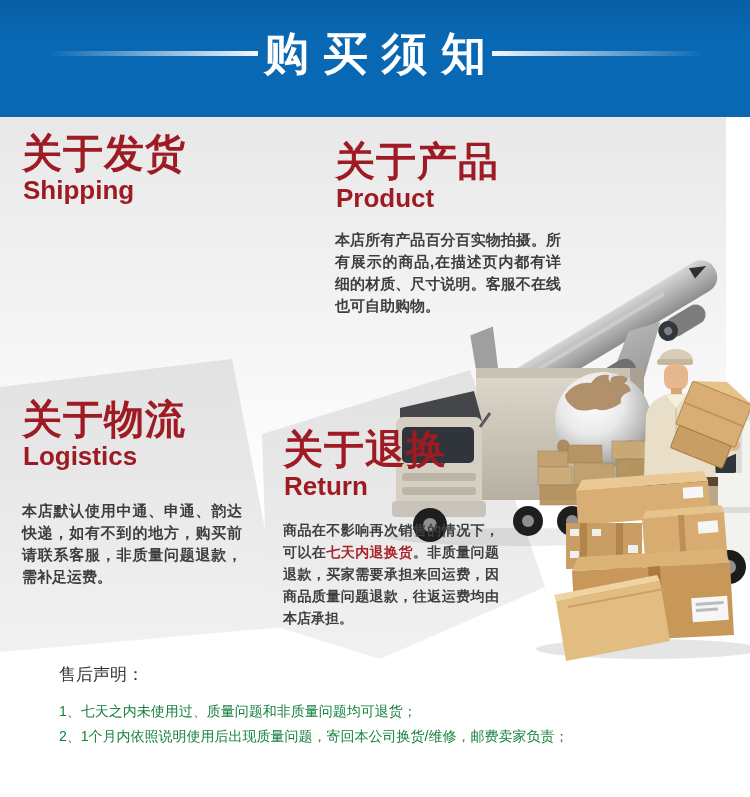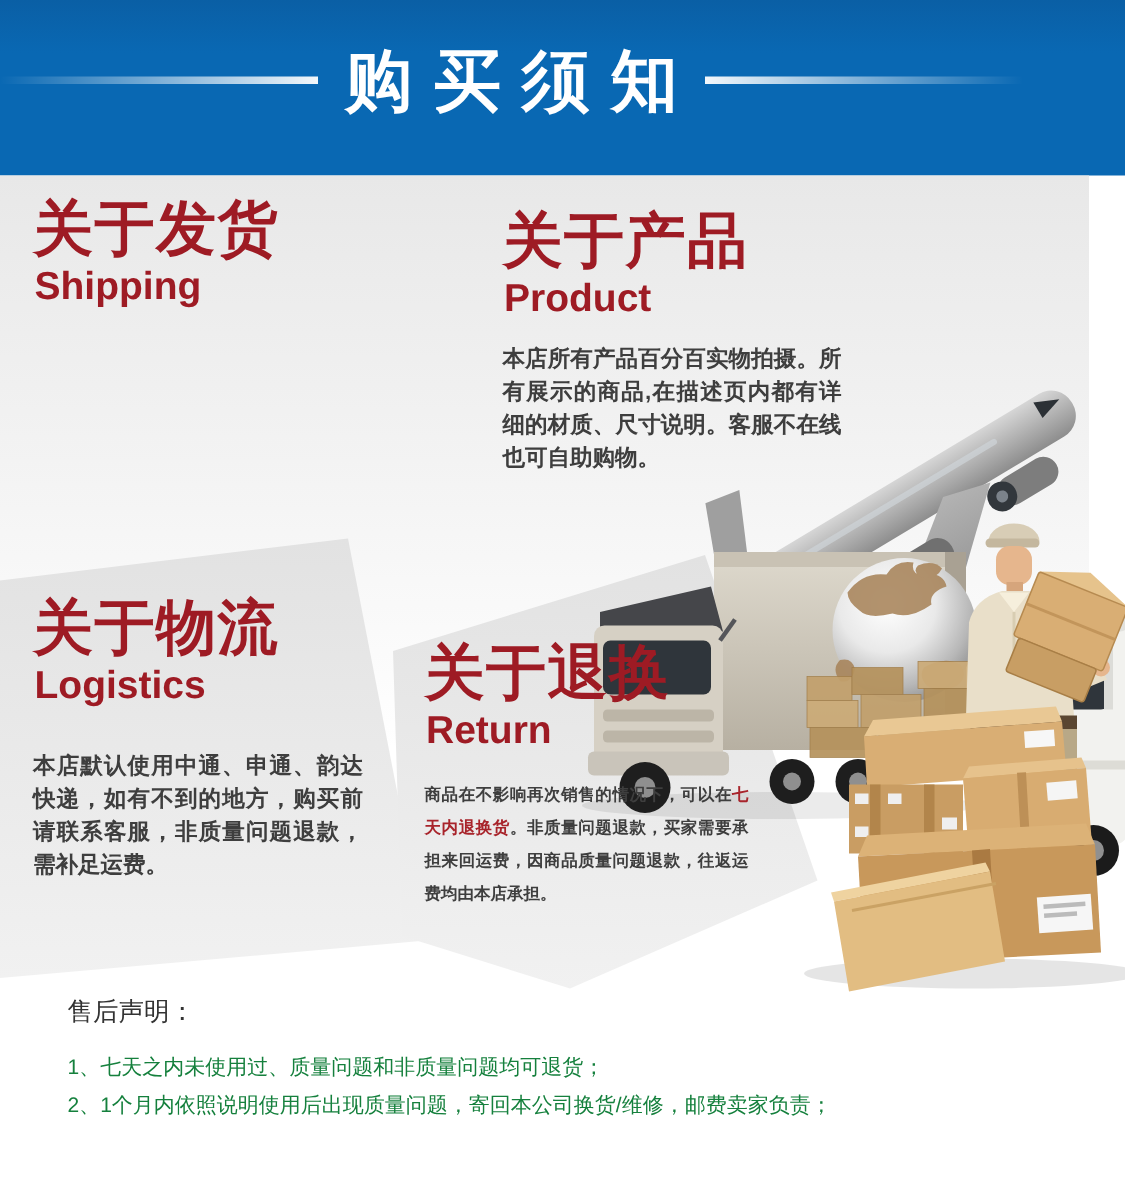--- a/index.html
+++ b/index.html
@@ -2,21 +2,21 @@
 <html><head>
 <meta charset="utf-8">
 <style>
   html,body{margin:0;padding:0;background:#fff;}
   body{font-family:"Liberation Sans","DejaVu Sans",sans-serif;}
   .page{position:relative;width:750px;height:797px;overflow:hidden;background:#fff;}
 
   
   .banner{position:absolute;top:0;left:0;width:750px;height:117px;box-sizing:border-box;
     padding-bottom:10px;background:linear-gradient(180deg,#0a5fa5 0%,#0968b3 30%,#0968b3 100%);
-    display:flex;align-items:center;justify-content:flex-start;gap:18px;}
+    display:flex;align-items:center;justify-content:center;gap:6px;}
   .banner-line{height:5px;width:212px;flex:none;}
   .line-left{background:linear-gradient(90deg,rgba(255,255,255,0),rgba(255,255,255,.95));}
   .line-right{background:linear-gradient(90deg,rgba(255,255,255,.95),rgba(255,255,255,0));}
   .banner-title{color:#fff;font-size:45px;font-weight:bold;letter-spacing:14px;margin-right:-14px;white-space:nowrap;}
 
   
   .content{position:absolute;top:117px;left:0;width:726px;height:545px;
     background:linear-gradient(180deg,#e8e8e8 0%,#f2f2f2 32%,#ffffff 70%,#ffffff 100%);}
   .panels,.collage{position:absolute;}
   .panels{left:0;top:0;width:750px;height:545px;}
@@ -26,25 +26,25 @@
   .sec-shipping{left:22px;top:15px;}
   .sec-product{left:335px;top:23px;}
   .sec-logistics{left:22px;top:281px;}
   .sec-returns{left:283px;top:311px;}
   .sec-title{margin:0;font-size:40px;line-height:1.05;font-weight:bold;color:#9e1b24;letter-spacing:1px;}
   .sec-sub{margin:2px 0 0 1px;font-size:26px;line-height:1.1;font-weight:bold;color:#9e1b24;}
   .sec-para{margin:18px 0 0 0;font-size:15px;line-height:22px;font-weight:700;color:#3e3e3e;text-align:justify;}
   .sec-shipping .sec-para{width:262px;}
   .sec-product  .sec-para{width:226px;margin-top:16px;}
   .sec-logistics .sec-para{width:220px;margin-top:29px;}
-  .sec-returns  .sec-para{width:216px;font-size:11px;}
+  .sec-returns  .sec-para{width:216px;font-size:14px;}
   .hl-red{color:#a8242b;}
 
   
-  .aftersales{position:absolute;left:45px;top:663px;width:690px;}
+  .aftersales{position:absolute;left:59px;top:663px;width:690px;}
   .as-title{margin:0;font-size:17px;font-weight:normal;color:#333;}
   .as-list{margin:13px 0 0 0;padding:0;list-style:none;}
   .as-list li{font-size:14px;line-height:24.6px;color:#15803d;white-space:nowrap;}
 </style>
 </head>
 <body>
 
 <div class="page">
 
   <div class="banner">

